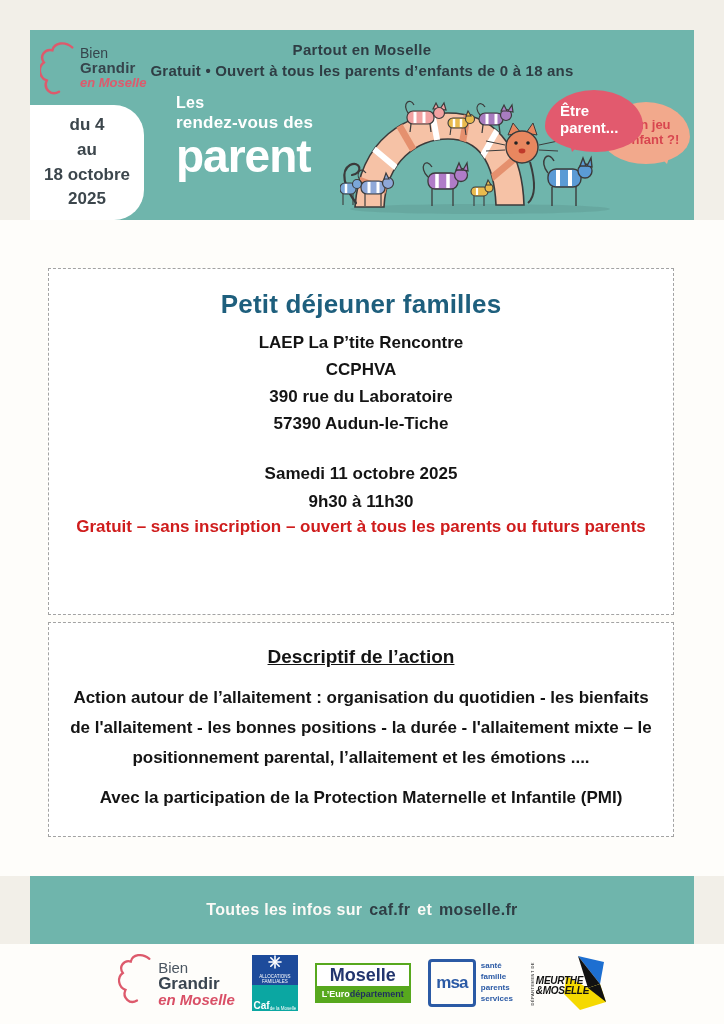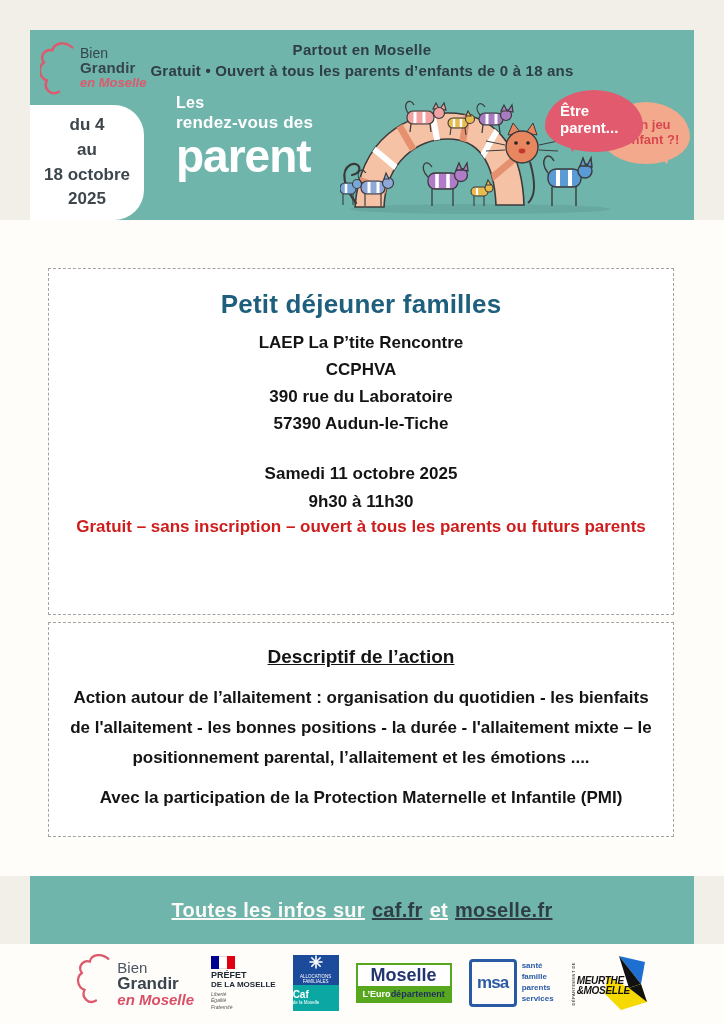--- a/index.html
+++ b/index.html
@@ -79,21 +79,21 @@
   .when{font-size:17px;font-weight:700;color:#141414;line-height:28px;margin-top:23px;}
   .free-note{font-size:17px;font-weight:700;color:#cf1d1d;margin-top:1px;}
 
   .desc-heading{display:inline-block;font-size:19px;font-weight:700;color:#141414;
     text-decoration:underline;margin-top:23px;}
   .desc-body{font-size:17px;font-weight:700;color:#141414;line-height:30px;
     width:94%;margin:15px auto 0;}
   .desc-part{font-size:17px;font-weight:700;color:#141414;margin-top:15px;}
 
   
-  .footer-band span{font-size:20px;font-weight:700;letter-spacing:.3px;text-decoration:underline;}
+  .footer-band span{font-size:16px;font-weight:700;letter-spacing:.3px;}
   .f-light{color:#fbfaf6;}
   .f-dark{color:#2f3d44;}
 
   .logos-row{position:absolute;left:0;top:951px;width:724px;height:64px;
     display:flex;align-items:center;justify-content:center;gap:17px;}
 
   
   .p-bg{display:flex;align-items:center;}
   .p-bg-text{margin-left:0;line-height:1.0;}
   .p-bg-l1{font-size:15px;color:#4a5560;}
@@ -104,21 +104,21 @@
   .flag{display:flex;width:24px;height:13px;margin-bottom:2px;}
   .flag span{flex:1;}
   .flag-b{background:#000091;}.flag-w{background:#ffffff;border-top:1px solid #ddd;border-bottom:1px solid #ddd;}.flag-r{background:#e1000f;}
   .prefet-l1{font-size:9px;font-weight:700;color:#1b2430;}
   .prefet-l2{font-size:8px;font-weight:700;color:#1b2430;}
   .motto{margin-top:2px;font-size:5px;font-style:italic;color:#555;line-height:1.25;}
 
   .p-caf{width:46px;height:56px;display:flex;flex-direction:column;text-align:center;}
   .caf-top{flex:1;background:#1d4b9b;color:#fff;display:flex;flex-direction:column;align-items:center;justify-content:center;}
   .caf-top .caf-text{font-size:4.5px;line-height:1.2;margin-top:1px;}
-  .caf-bot{height:32px;background:#0ba7a2;color:#fff;display:flex;flex-direction:column;align-items:flex-start;justify-content:center;}
+  .caf-bot{height:32px;background:#0ba7a2;color:#fff;display:flex;flex-direction:row;align-items:flex-end;justify-content:center;}
   .caf-name{font-size:10px;font-weight:700;line-height:1;}
   .caf-sub{font-size:4.5px;line-height:1.2;}
 
   .p-moselle{width:96px;height:40px;display:flex;flex-direction:column;box-sizing:border-box;
     border:2px solid #57a81e;background:#fff;}
   .moselle-name{flex:1;display:flex;align-items:center;justify-content:center;
     font-size:18px;font-weight:700;color:#22356e;}
   .moselle-strip{height:16px;background:#57a81e;display:flex;align-items:center;justify-content:center;font-size:9px;}
   .moselle-strip b{color:#ffffff;font-weight:700;}
   .moselle-strip span{color:#1e2f5e;font-weight:700;}
@@ -349,34 +349,20 @@
           <path d="M34,10 C26,3 15,5 13,13 C5,11 -1,19 4,26 C-3,31 -1,42 7,45 C3,54 12,62 20,57" fill="none" stroke="#dd5a6c" stroke-width="2.6" stroke-linecap="round"></path>
         </svg>
       </span>
       <span class="p-bg-text">
         <div class="p-bg-l1">Bien</div>
         <div class="p-bg-l2">Grandir</div>
         <div class="p-bg-l3">en Moselle</div>
       </span>
     </div>
 
-    <div class="p-prefet">
-      <div class="flag">
-        <span class="flag-b"></span>
-          <span class="flag-w"></span>
-          <span class="flag-r"></span>
-      </div>
-      <div class="prefet-l1">PRÉFET</div>
-      <div class="prefet-l2">DE LA MOSELLE</div>
-      <div class="motto">
-        <div>Liberté</div>
-        <div>Égalité</div>
-        <div>Fraternité</div>
-      </div>
-    </div>
 
     <div class="p-caf">
       <div class="caf-top">
         <span>
           <svg width="14" height="14" viewBox="0 0 14 14">
             <g stroke="#ffffff" stroke-width="1.6" stroke-linecap="round">
               <line x1="7" y1="1" x2="7" y2="13"></line>
               <line x1="1" y1="7" x2="13" y2="7"></line>
               <line x1="2.8" y1="2.8" x2="11.2" y2="11.2"></line>
               <line x1="11.2" y1="2.8" x2="2.8" y2="11.2"></line>

